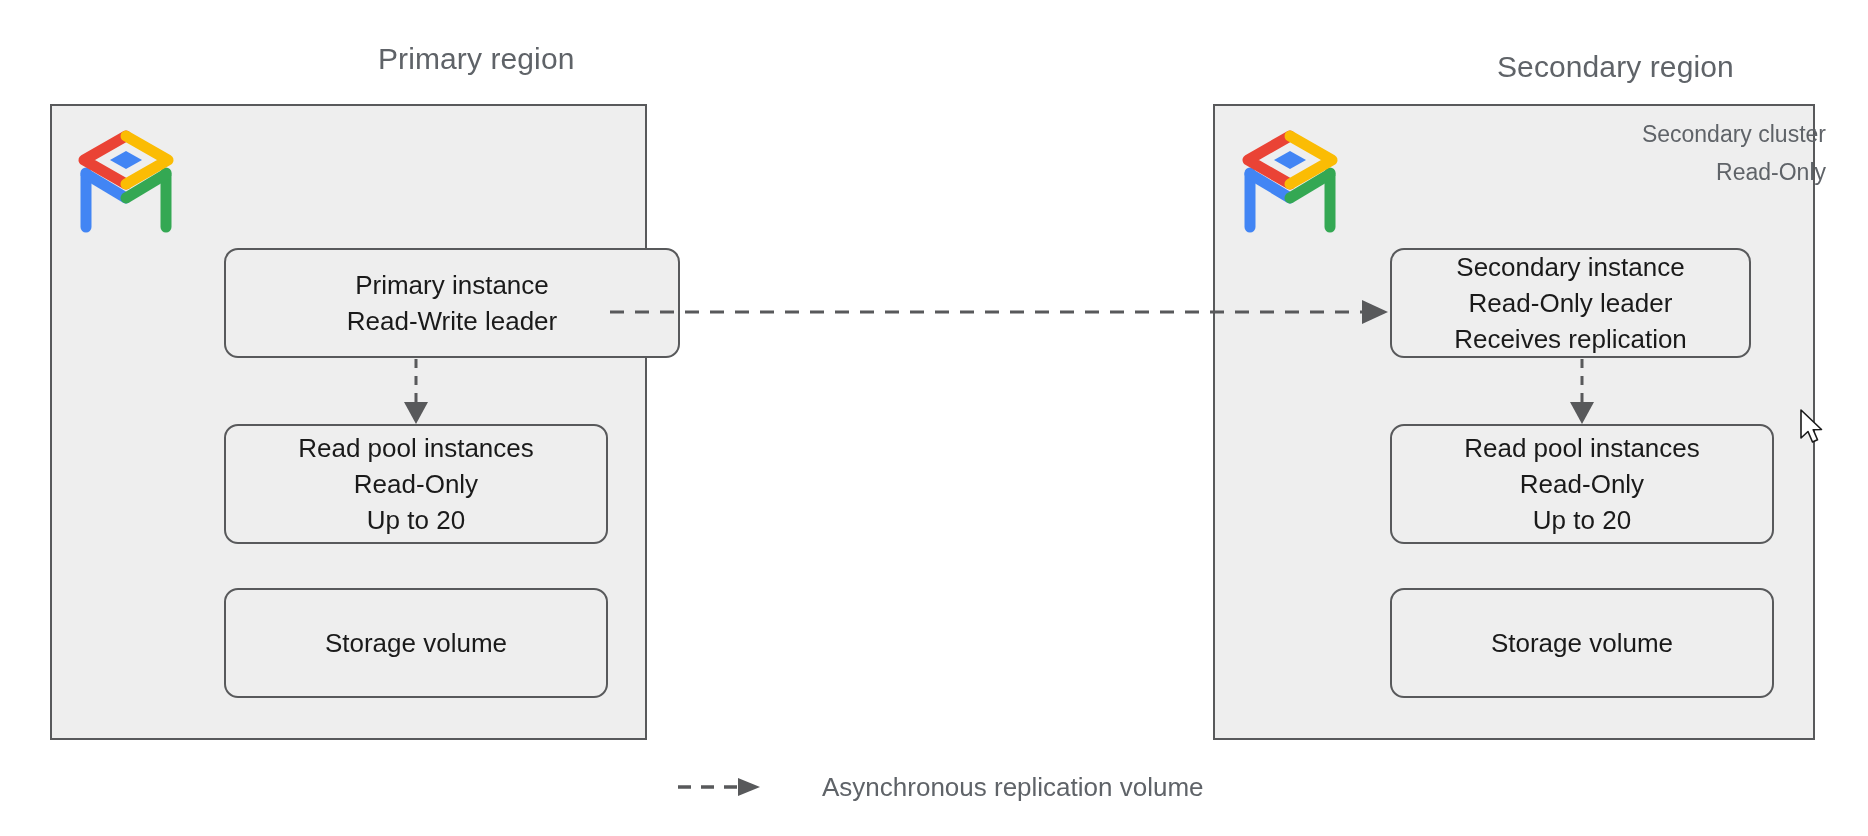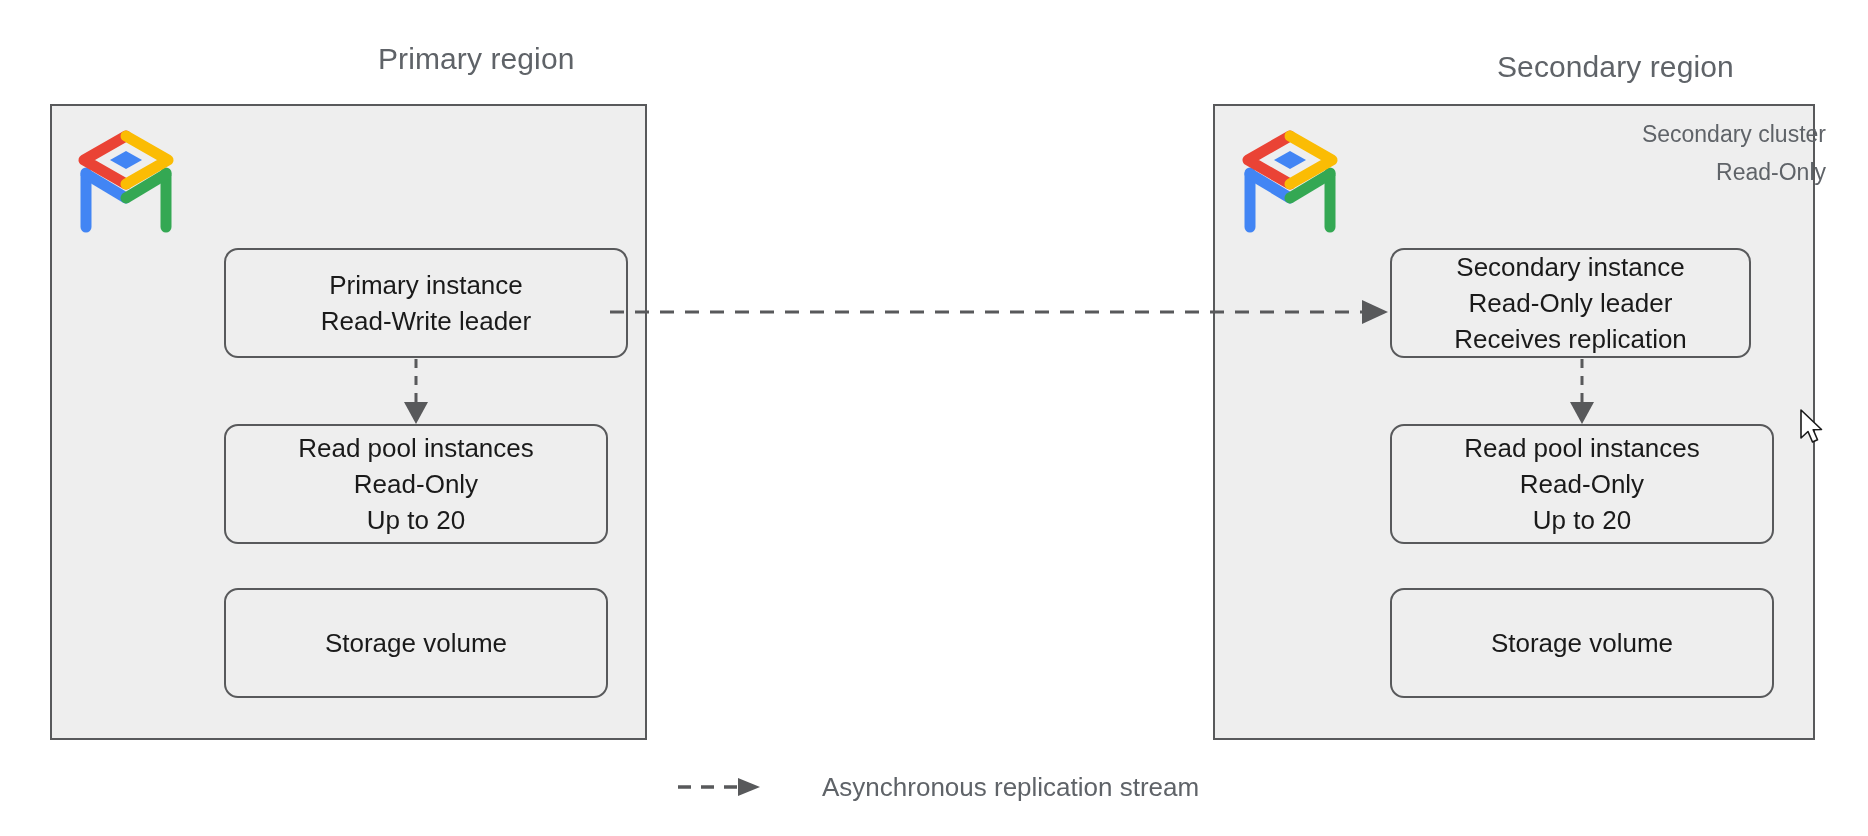--- a/index.html
+++ b/index.html
@@ -70,21 +70,21 @@
     box-sizing: border-box;
     display: flex;
     align-items: center;
     justify-content: center;
     text-align: center;
     font-size: 26px;
     line-height: 36px;
     color: #1a1a1a;
     white-space: pre-line;
   }
-  #node-primary-instance    { left: 224px;  top: 248px; width: 404px; height: 110px; }
+  #node-primary-instance    { left: 224px;  top: 248px; width: 456px; height: 110px; }
   #node-primary-readpool    { left: 224px;  top: 424px; width: 384px; height: 120px; }
   #node-primary-storage     { left: 224px;  top: 588px; width: 384px; height: 110px; }
 
   #node-secondary-instance  { left: 1390px; top: 248px; width: 361px; height: 110px; }
   #node-secondary-readpool  { left: 1390px; top: 424px; width: 384px; height: 120px; }
   #node-secondary-storage   { left: 1390px; top: 588px; width: 384px; height: 110px; }
 
   
   #connector-layer {
     position: absolute;
@@ -201,21 +201,21 @@
       <line x1="610" y1="312" x2="1364" y2="312" stroke="#58595b" stroke-width="3" stroke-dasharray="14,11"></line>
       <polygon points="1362,300 1362,324 1388,312" fill="#58595b"></polygon>
     </g>
   </svg>
 
   <div id="legend">
     <svg id="legend-swatch" viewBox="0 0 102 22">
       <line x1="2" y1="11" x2="62" y2="11" stroke="#58595b" stroke-width="3.4" stroke-dasharray="13,10"></line>
       <polygon points="62,2 62,20 84,11" fill="#58595b"></polygon>
     </svg>
-    <span id="legend-label">Asynchronous replication stream</span>
+    <span id="legend-label">Asynchronous replication volume</span>
   </div>
 
   <div id="mouse-cursor">
     <svg viewBox="0 0 26 38" width="26" height="38">
       <path d="M3 2 L3 30 L10 23.5 L14.5 34 L19.5 31.8 L15.2 21.8 L23.5 21.5 Z" fill="#ffffff" stroke="#1a1a1a" stroke-width="1.6" stroke-linejoin="round"></path>
     </svg>
   </div>
 
 </div>
 

